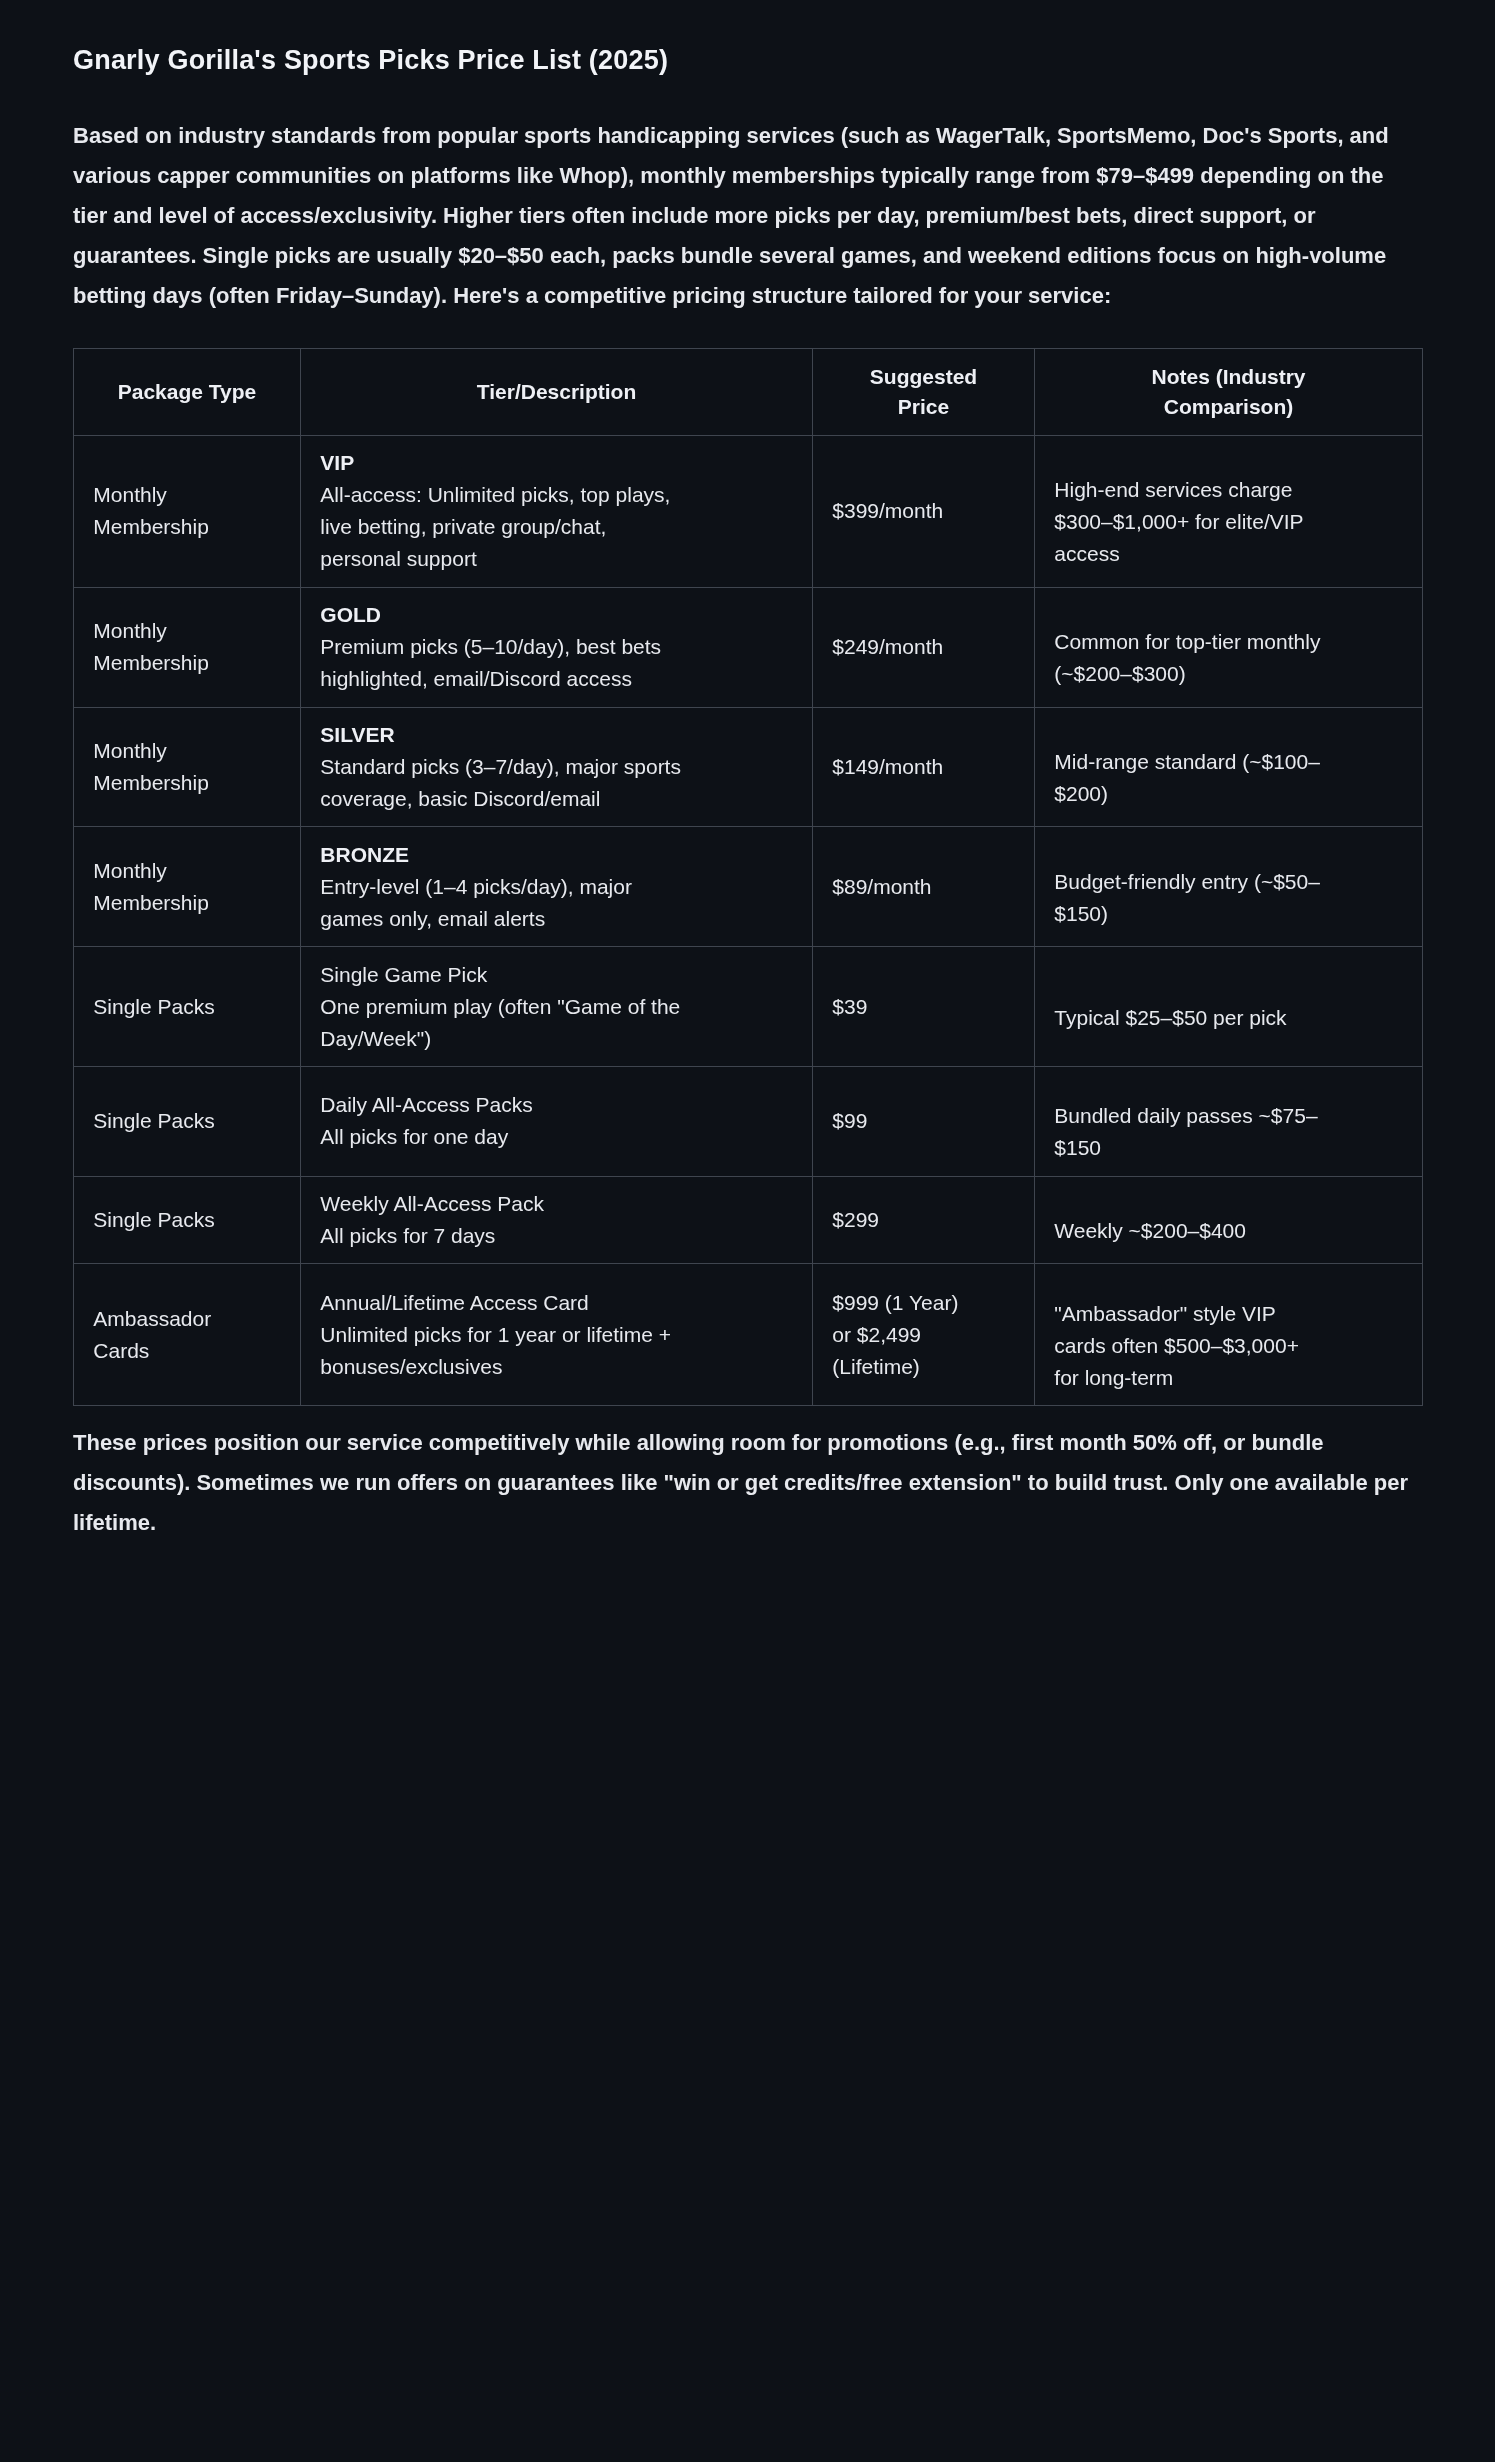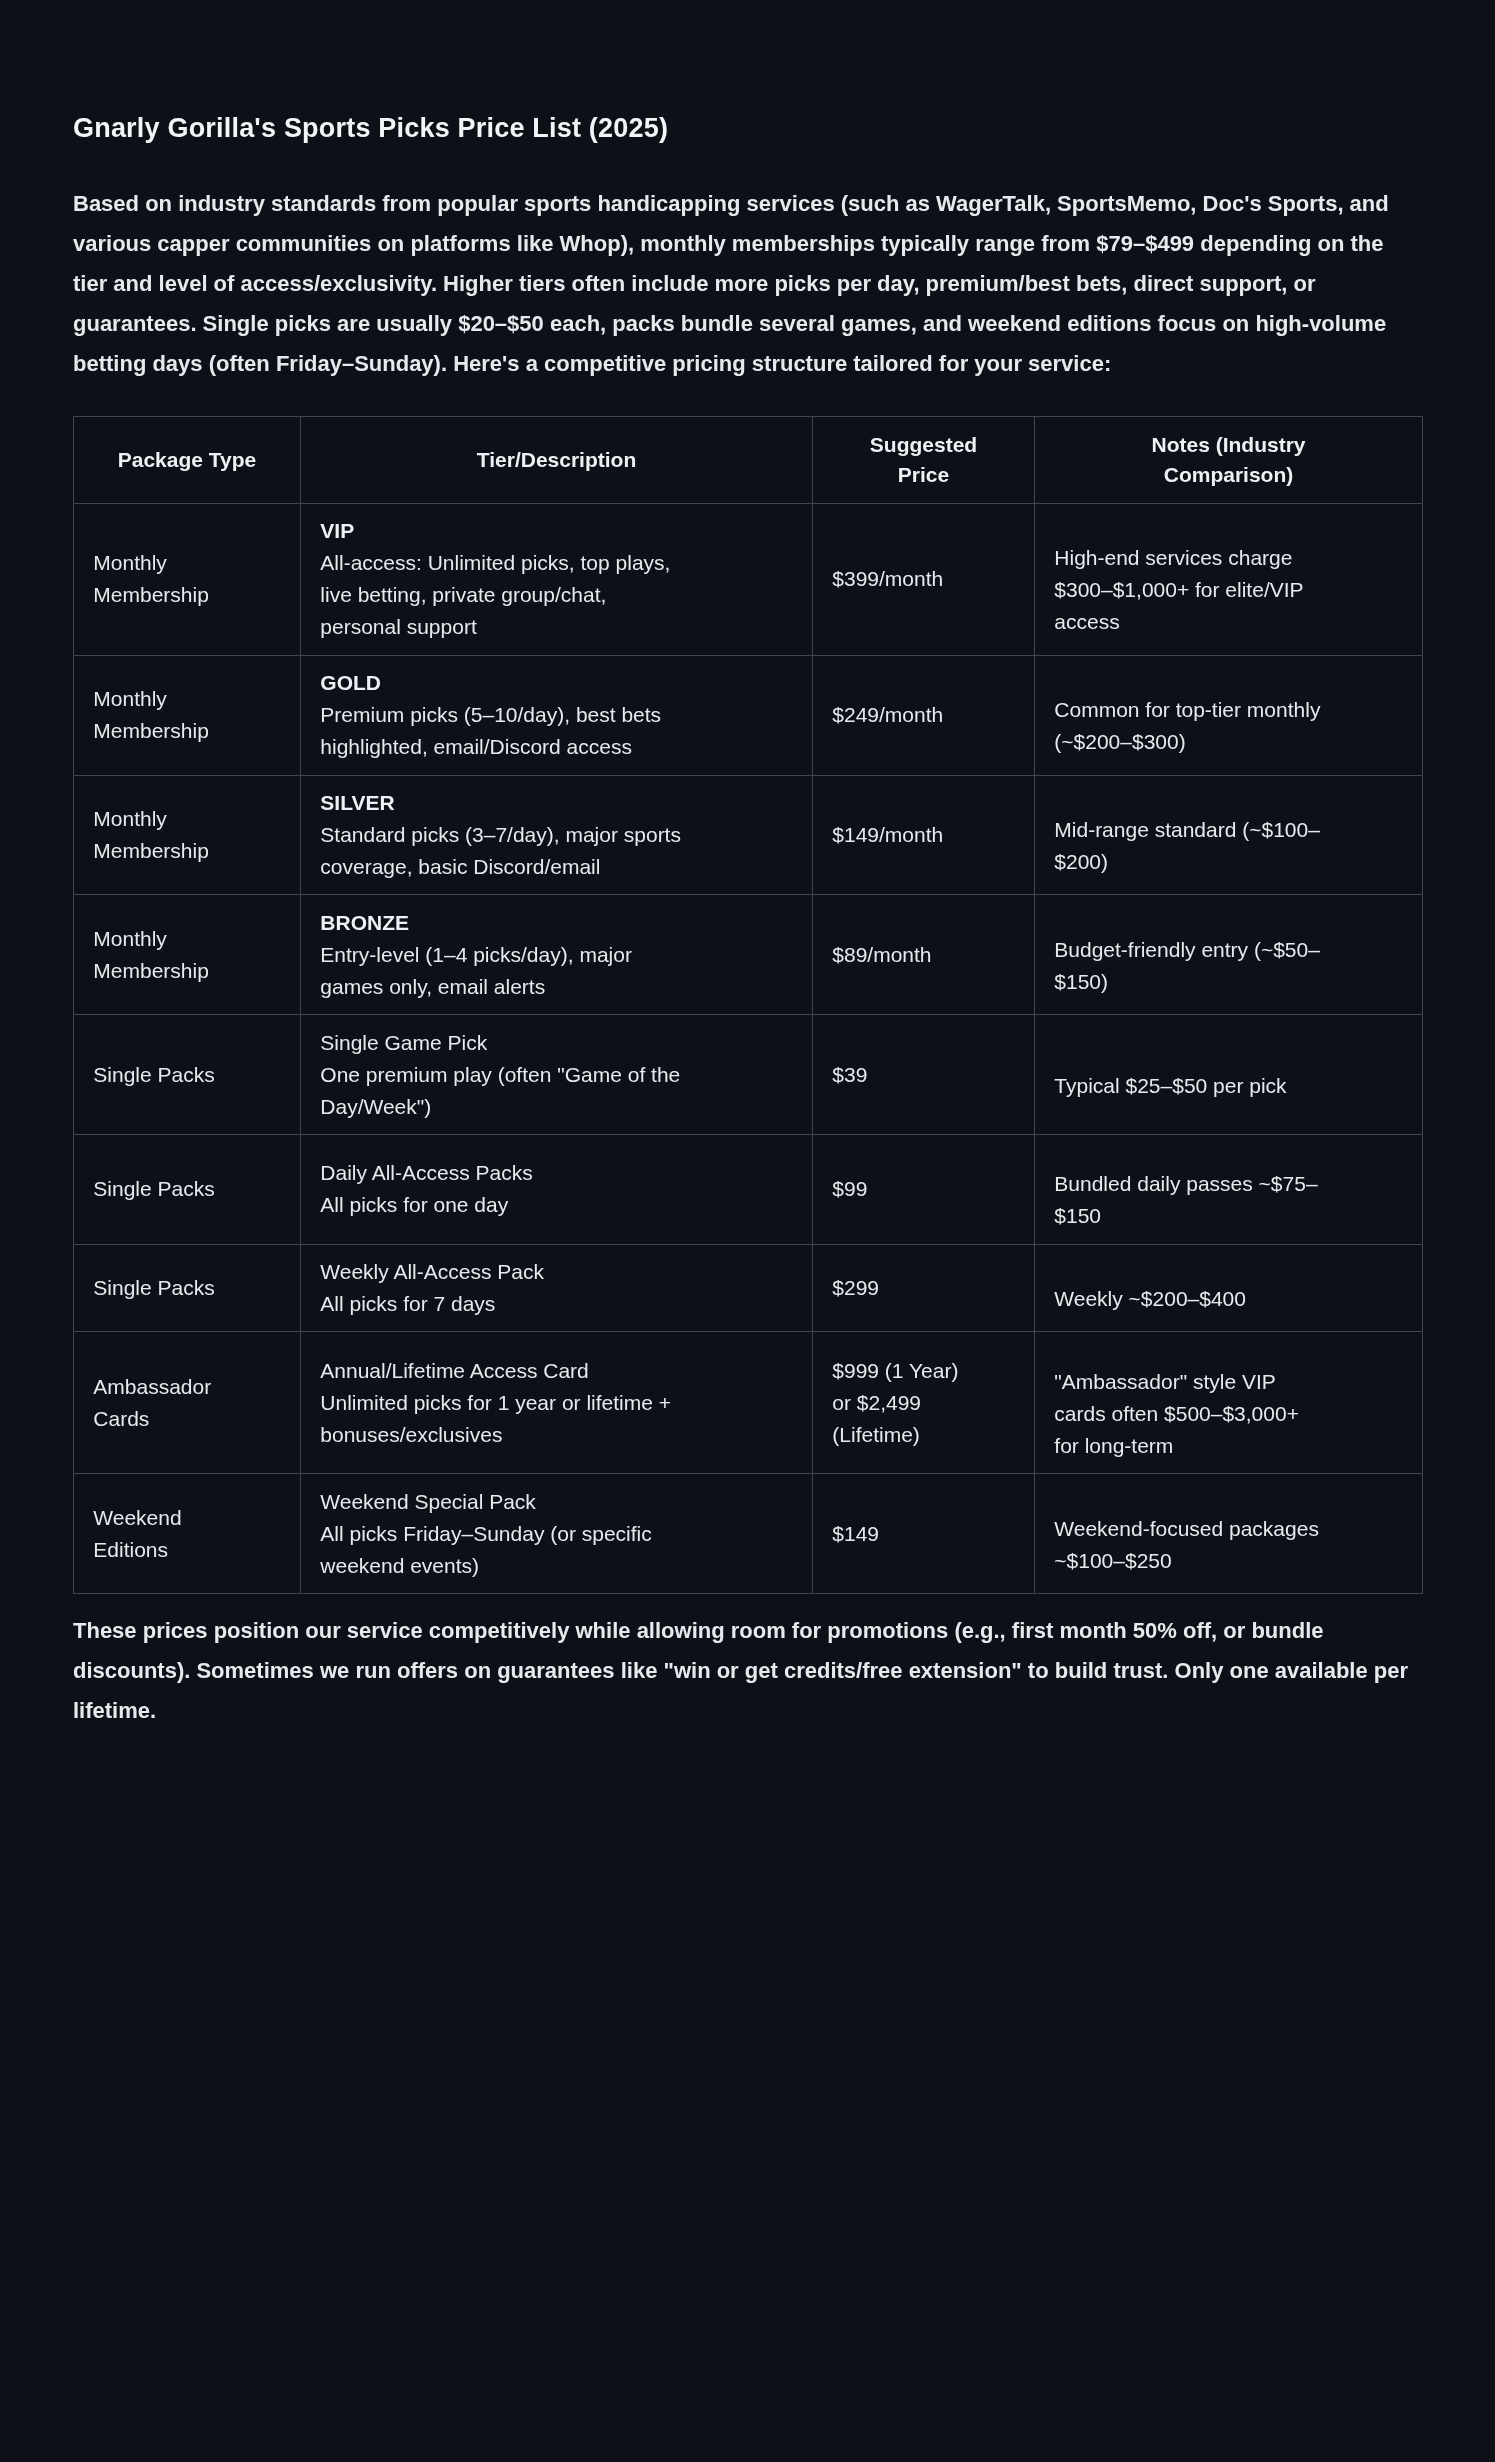--- a/index.html
+++ b/index.html
@@ -8,21 +8,21 @@
     background: #0d1117;
   }
   body {
     width: 1495px;
     height: 2462px;
     overflow: hidden;
     font-family: "Liberation Sans", sans-serif;
     -webkit-font-smoothing: antialiased;
   }
   .page {
-    padding: 112px 73px 0 73px;
+    padding: 44px 73px 0 73px;
   }
   h1.doc-title {
     margin: 0 0 39px 0;
     font-size: 27px;
     line-height: 33px;
     font-weight: 700;
     color: #f2f4f8;
     letter-spacing: 0.2px;
   }
   p.body-text {
@@ -214,34 +214,19 @@
             <div class="tier-title">Annual/Lifetime Access Card</div>
             <div class="tier-desc">Unlimited picks for 1 year or lifetime + bonuses/exclusives</div>
           </td>
           <td>
             <div class="price">$999 (1 Year) or $2,499 (Lifetime)</div>
           </td>
           <td>
             <div class="notes">"Ambassador" style VIP cards often $500–$3,000+ for long-term</div>
           </td>
         </tr>
-        <tr>
-          <td>
-            <div class="pkg">Weekend Editions</div>
-          </td>
-          <td>
-            <div class="tier-title">Weekend Special Pack</div>
-            <div class="tier-desc">All picks Friday–Sunday (or specific weekend events)</div>
-          </td>
-          <td>
-            <div class="price">$149</div>
-          </td>
-          <td>
-            <div class="notes">Weekend-focused packages ~$100–$250</div>
-          </td>
-        </tr>
       </tbody>
   </table>
 
   <p class="body-text outro">These prices position our service competitively while allowing room for promotions (e.g., first month 50% off, or bundle discounts). Sometimes we run offers on guarantees like "win or get credits/free extension" to build trust. Only one available per lifetime.</p>
 
 </div>
 
 
 </body></html>

